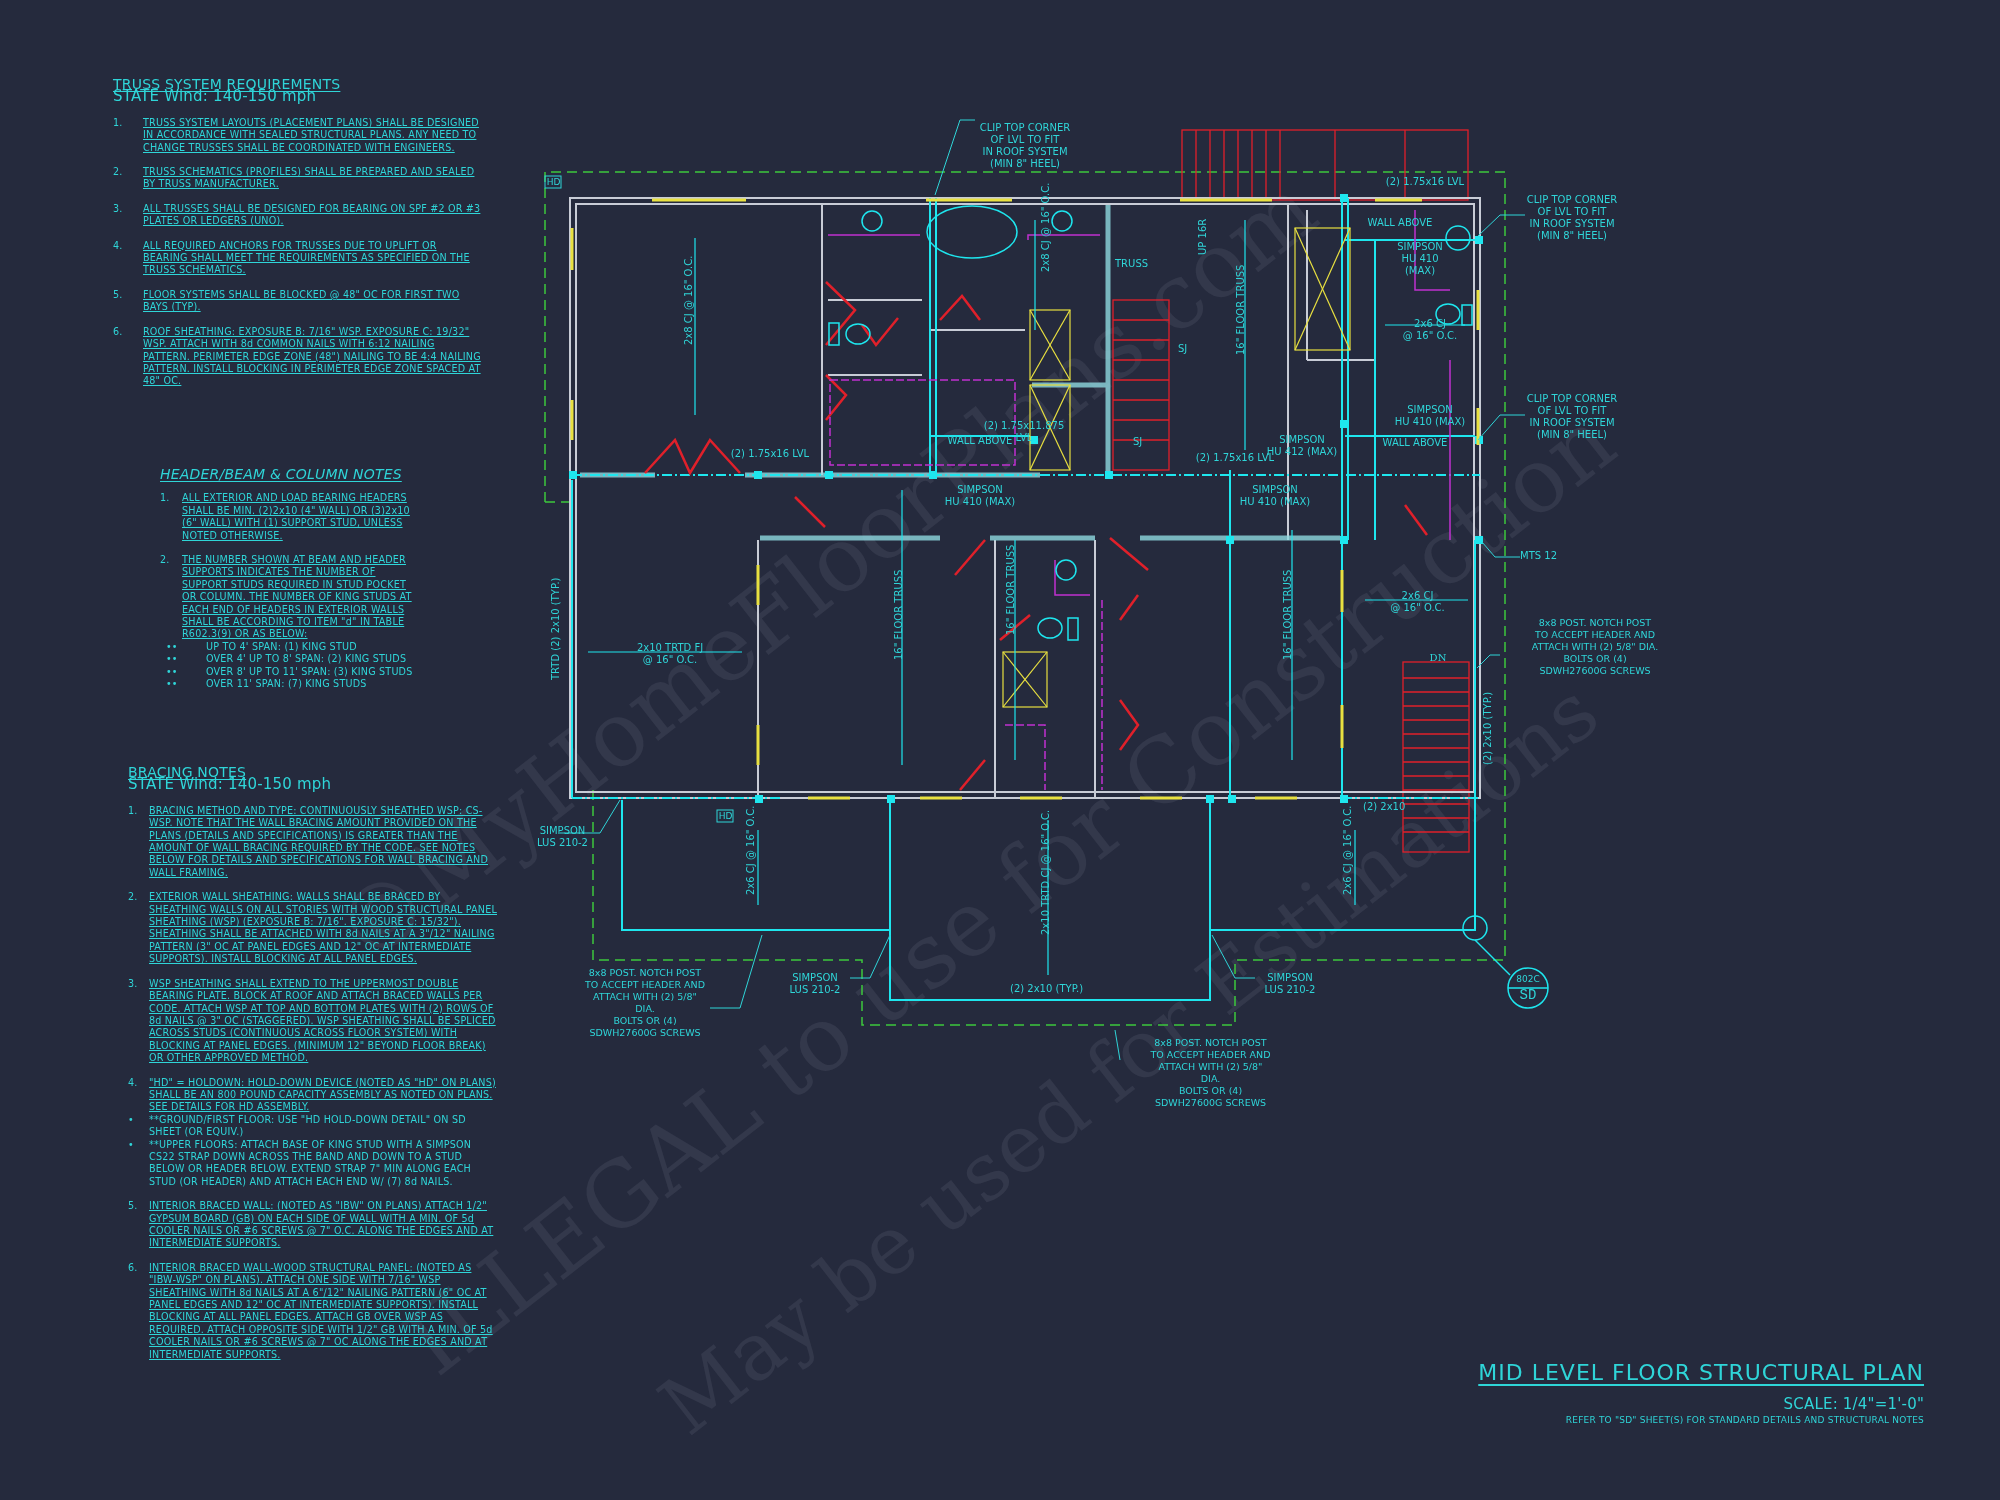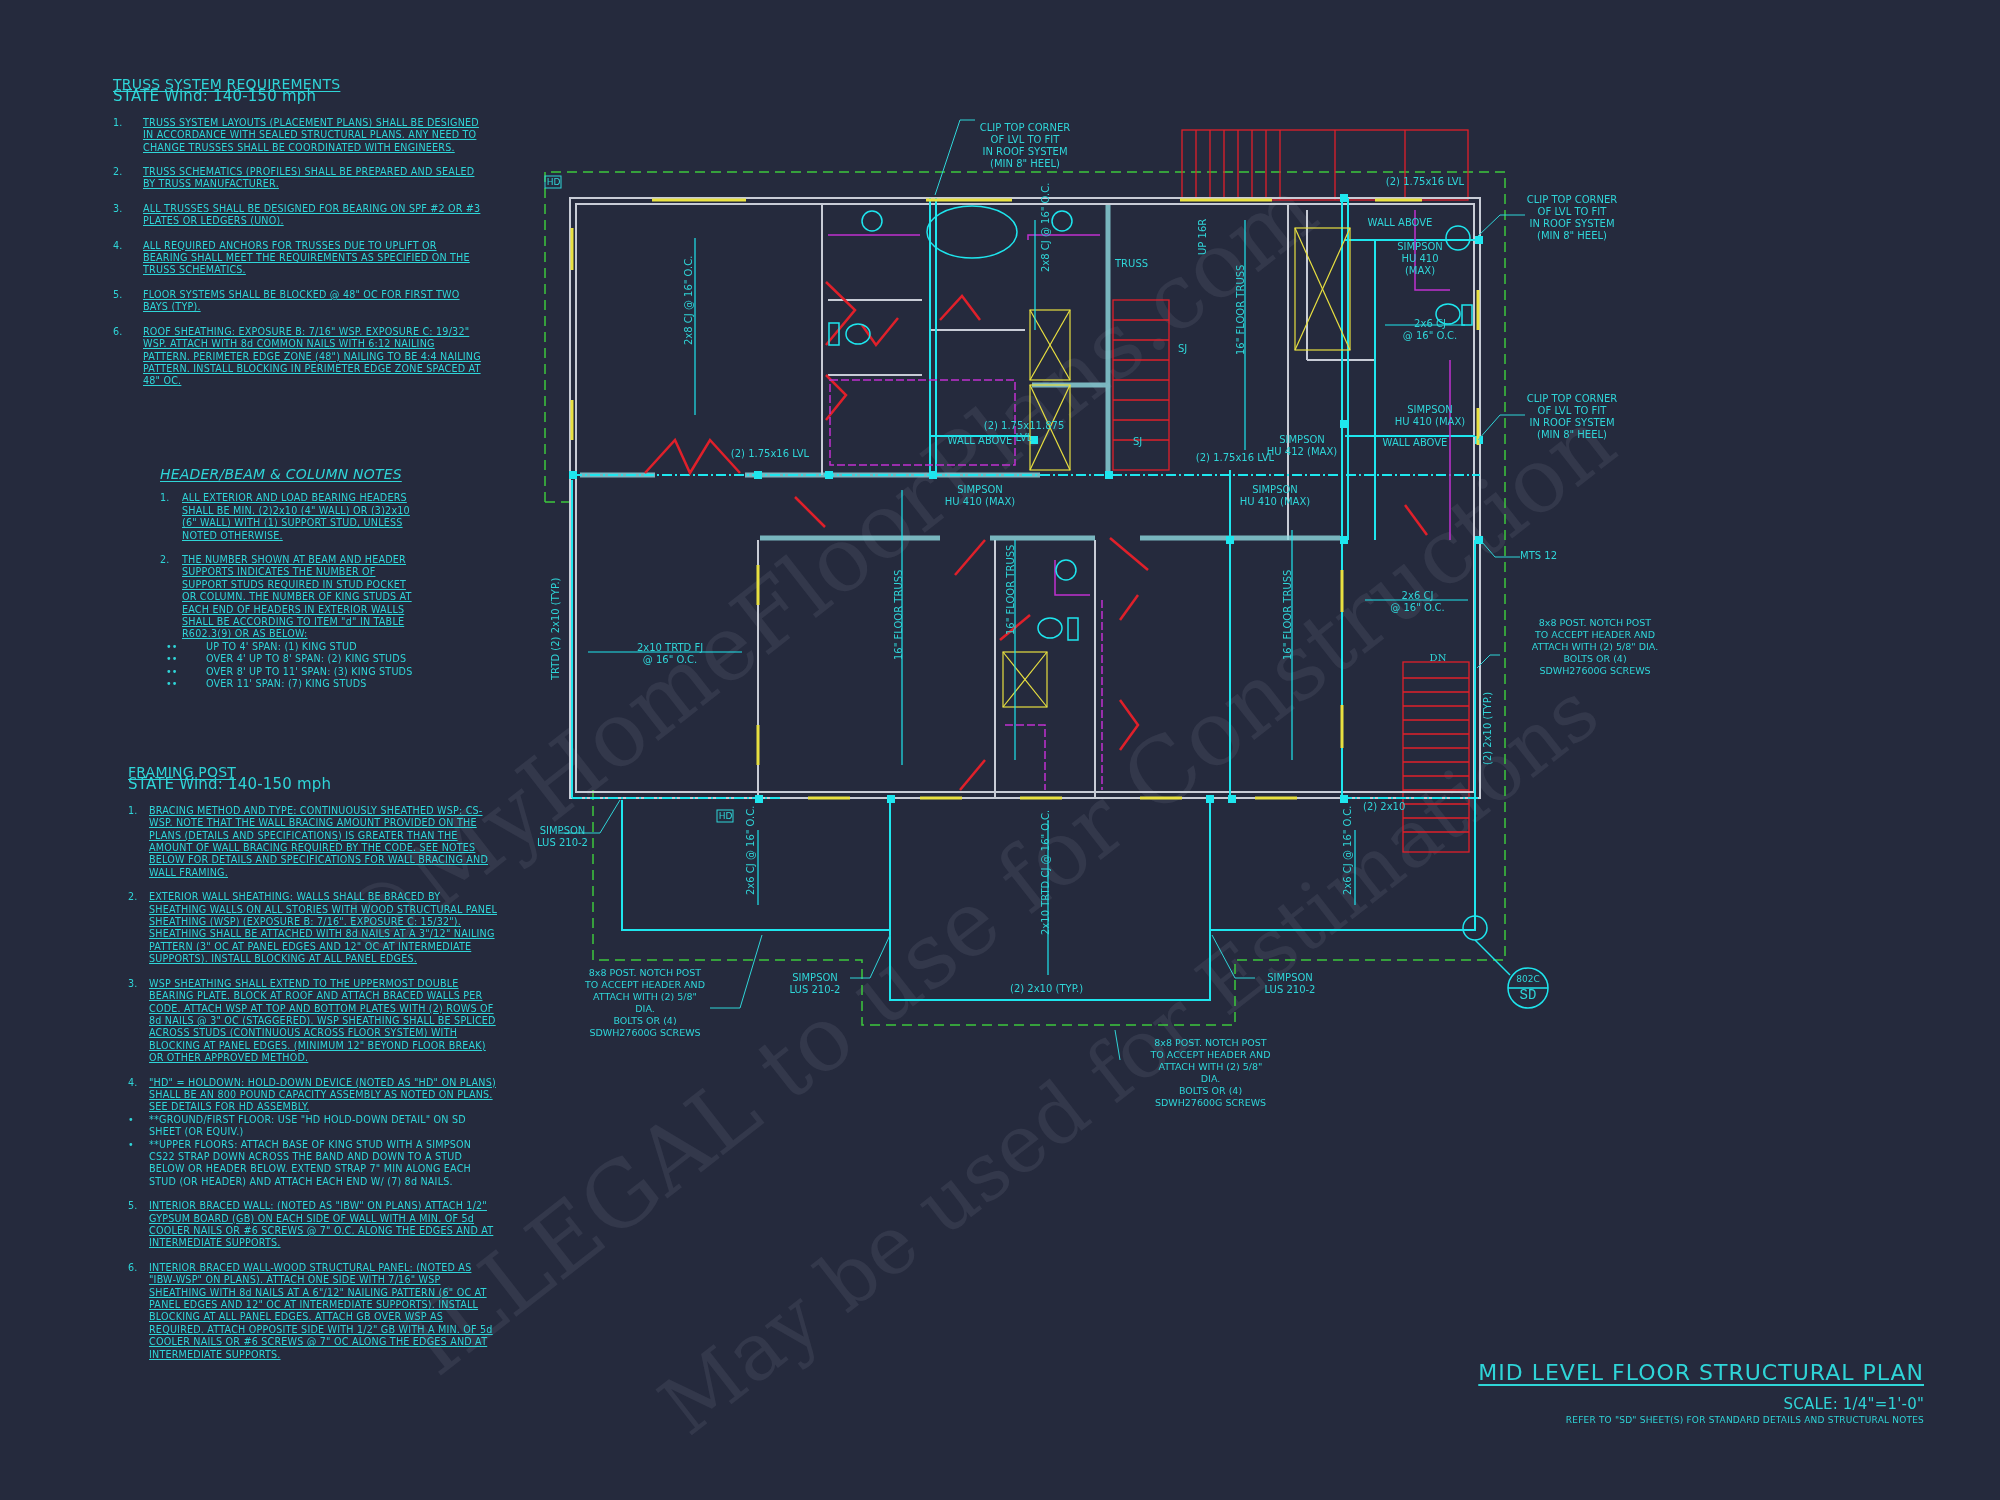--- a/index.html
+++ b/index.html
@@ -107,21 +107,21 @@
         <span>OVER 8' UP TO 11' SPAN: (3) KING STUDS</span>
       </li>
     <li>
         <span class="dot">••</span>
         <span>OVER 11' SPAN: (7) KING STUDS</span>
       </li>
   </ul>
 </div>
 
 <div class="notes cad-text" style="left:128px; top:766px; width:370px;">
-  <h2>FRAMING POST</h2>
+  <h2>BRACING NOTES</h2>
   <div class="sub">STATE Wind: 140-150 mph</div>
   <ol>
     <li>
         <span class="num" style="width:21px">1.</span>
         <span class="txt">BRACING METHOD AND TYPE: CONTINUOUSLY SHEATHED WSP: CS-WSP. NOTE THAT THE WALL BRACING AMOUNT PROVIDED ON THE PLANS (DETAILS AND SPECIFICATIONS) IS GREATER THAN THE AMOUNT OF WALL BRACING REQUIRED BY THE CODE. SEE NOTES BELOW FOR DETAILS AND SPECIFICATIONS FOR WALL BRACING AND WALL FRAMING.</span>
       </li>
     <li>
         <span class="num" style="width:21px">2.</span>
         <span class="txt">EXTERIOR WALL SHEATHING: WALLS SHALL BE BRACED BY SHEATHING WALLS ON ALL STORIES WITH WOOD STRUCTURAL PANEL SHEATHING (WSP) (EXPOSURE B: 7/16". EXPOSURE C: 15/32"). SHEATHING SHALL BE ATTACHED WITH 8d NAILS AT A 3"/12" NAILING PATTERN (3" OC AT PANEL EDGES AND 12" OC AT INTERMEDIATE SUPPORTS). INSTALL BLOCKING AT ALL PANEL EDGES.</span>
       </li>

